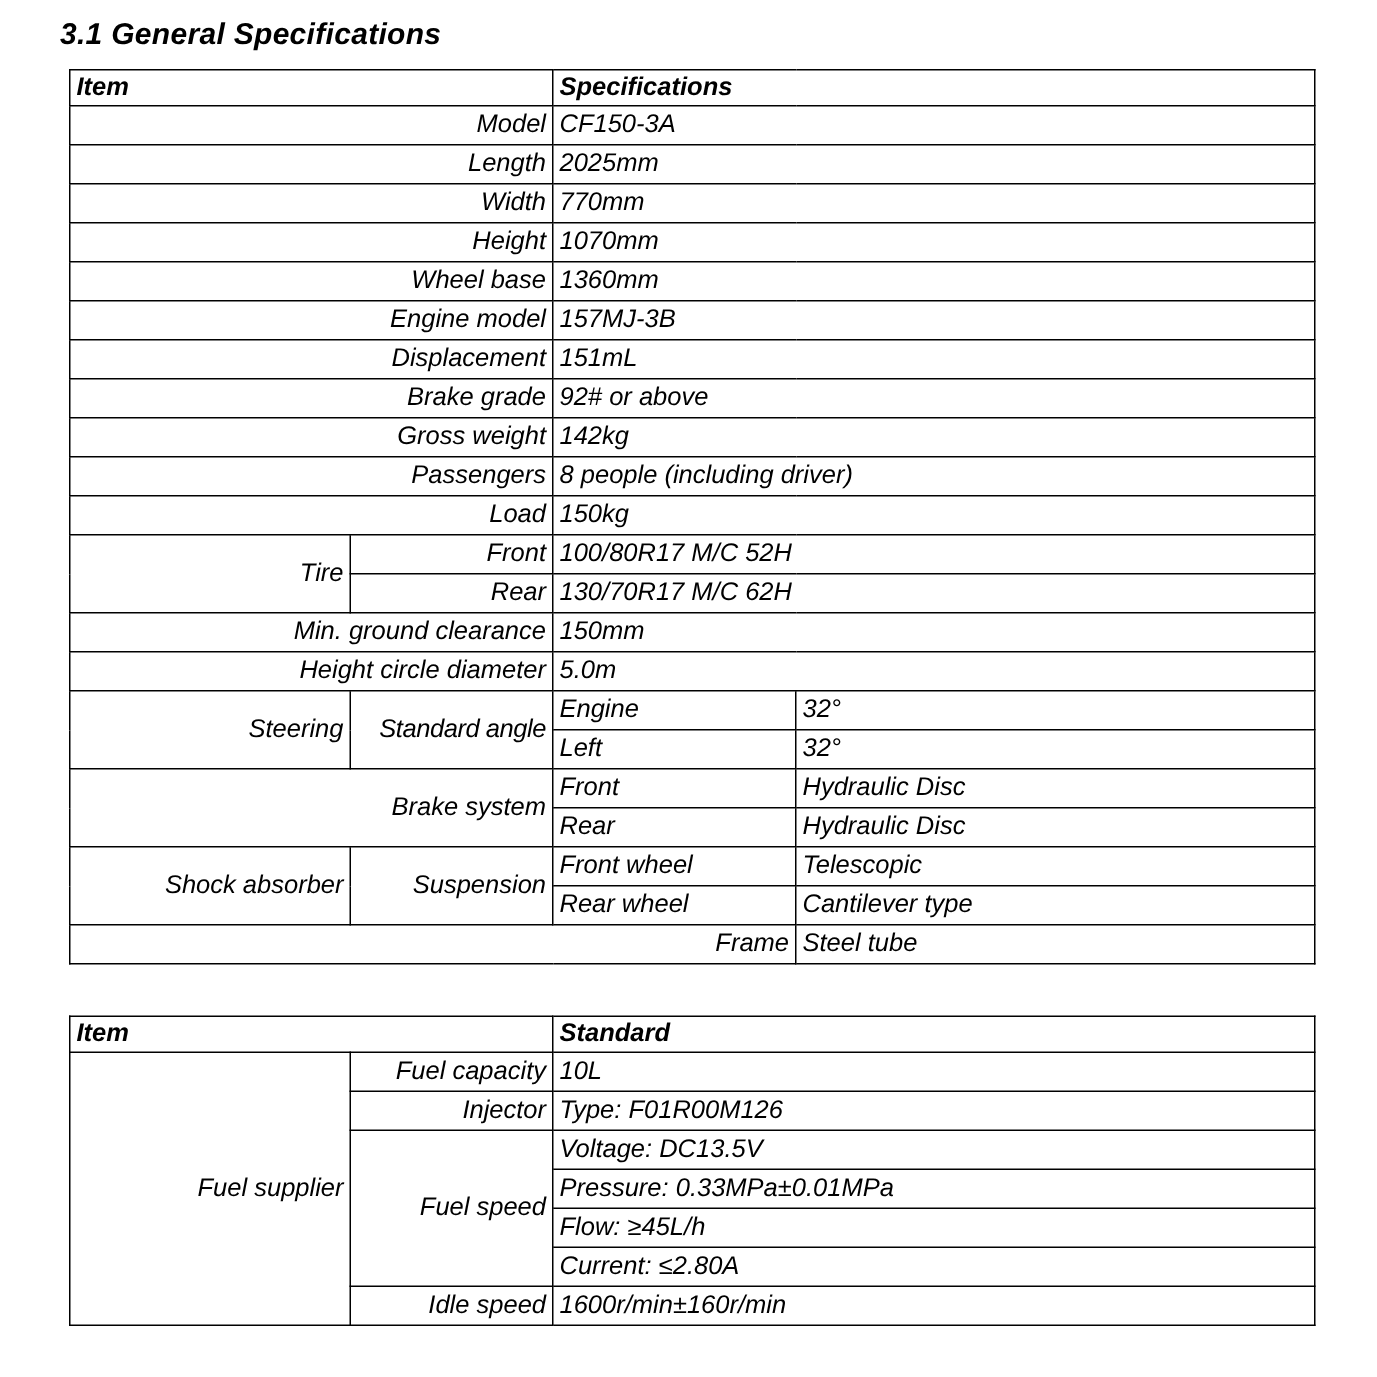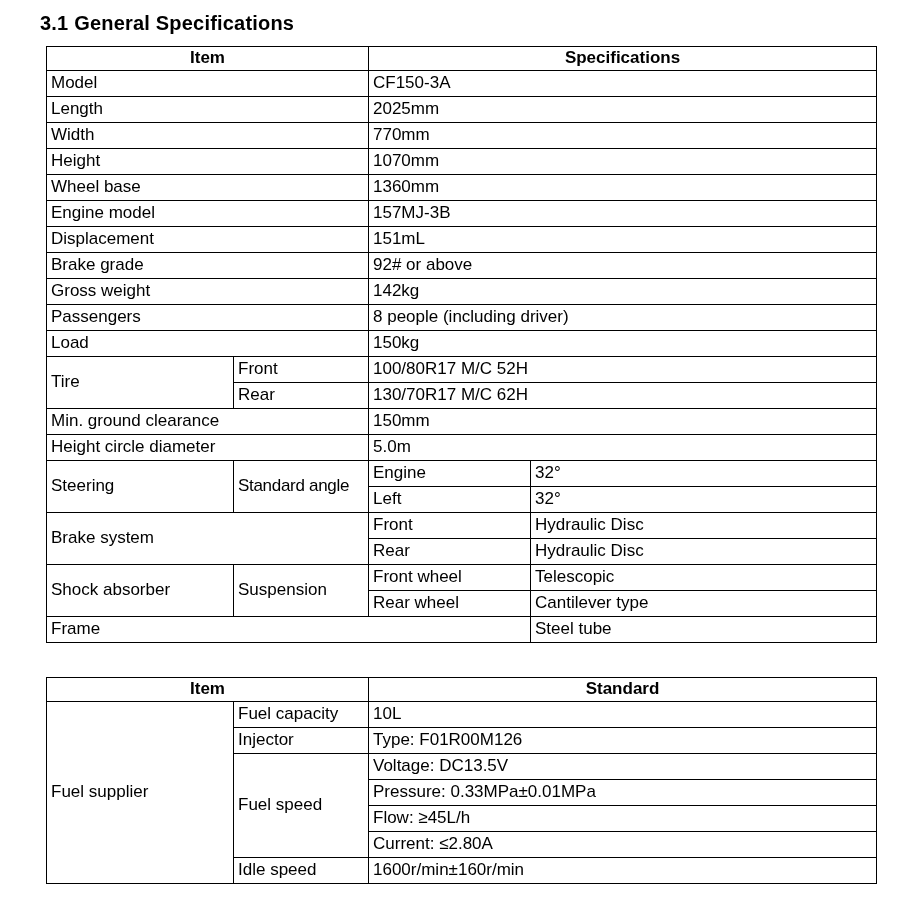--- a/index.html
+++ b/index.html
@@ -10,20 +10,21 @@
     color: #000000;
     font-family: "Liberation Sans", sans-serif;
   }
   body {
     width: 918px;
     height: 918px;
     overflow: hidden;
   }
   .page {
     padding-top: 12px;
+    font-style: italic;
   }
   .doc-title {
     font-size: 20px;
     font-weight: bold;
     margin: 0 0 11px 40px;
     letter-spacing: 0.2px;
   }
   table.spec-table {
     border-collapse: collapse;
     table-layout: fixed;
@@ -36,24 +37,24 @@
     font-size: 17px;
     height: 26px;
     padding: 0 4px;
     line-height: 1.1;
     overflow: hidden;
     white-space: nowrap;
     vertical-align: middle;
   }
   .spec-table th {
     font-weight: bold;
-    text-align: center;
+    text-align: left;
     height: 24px;
   }
-  .spec-table td.left  { text-align: left; }
+  .spec-table td.left  { text-align: right; }
   .spec-table td.center{ }
   .table-gap { height: 34px; }
   .condensed { letter-spacing: -0.3px; }
 </style>
 </head>
 <body>
 
 <div class="page">
 
   <h1 class="doc-title">3.1 General Specifications</h1>

